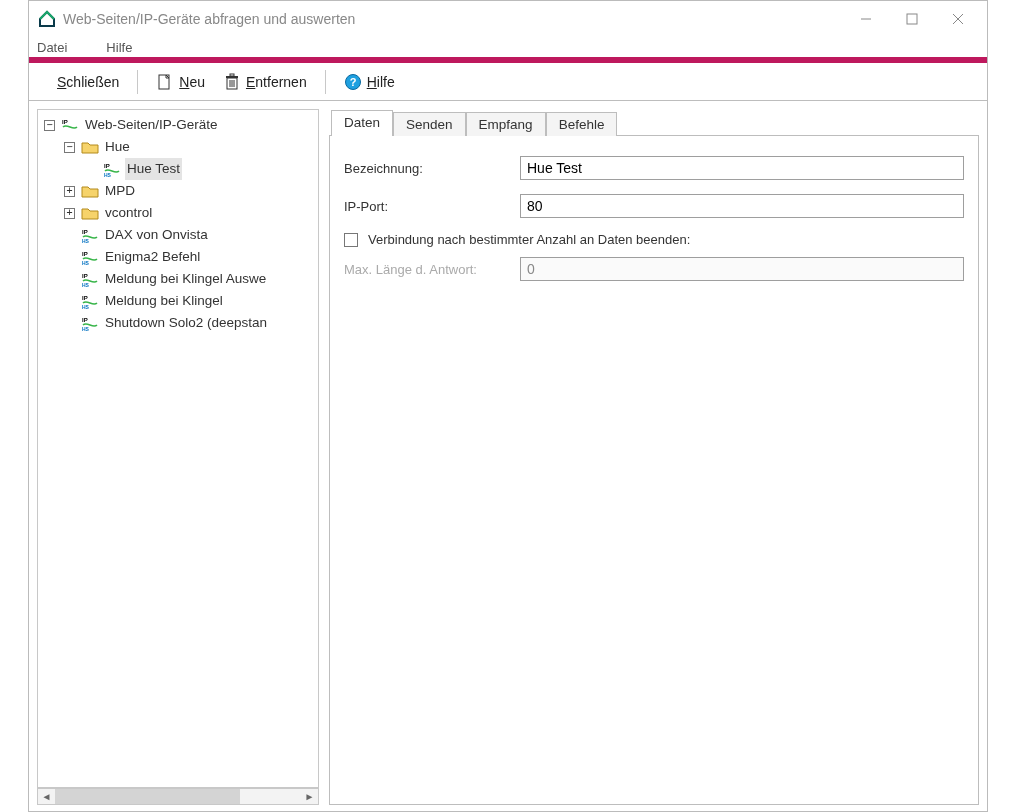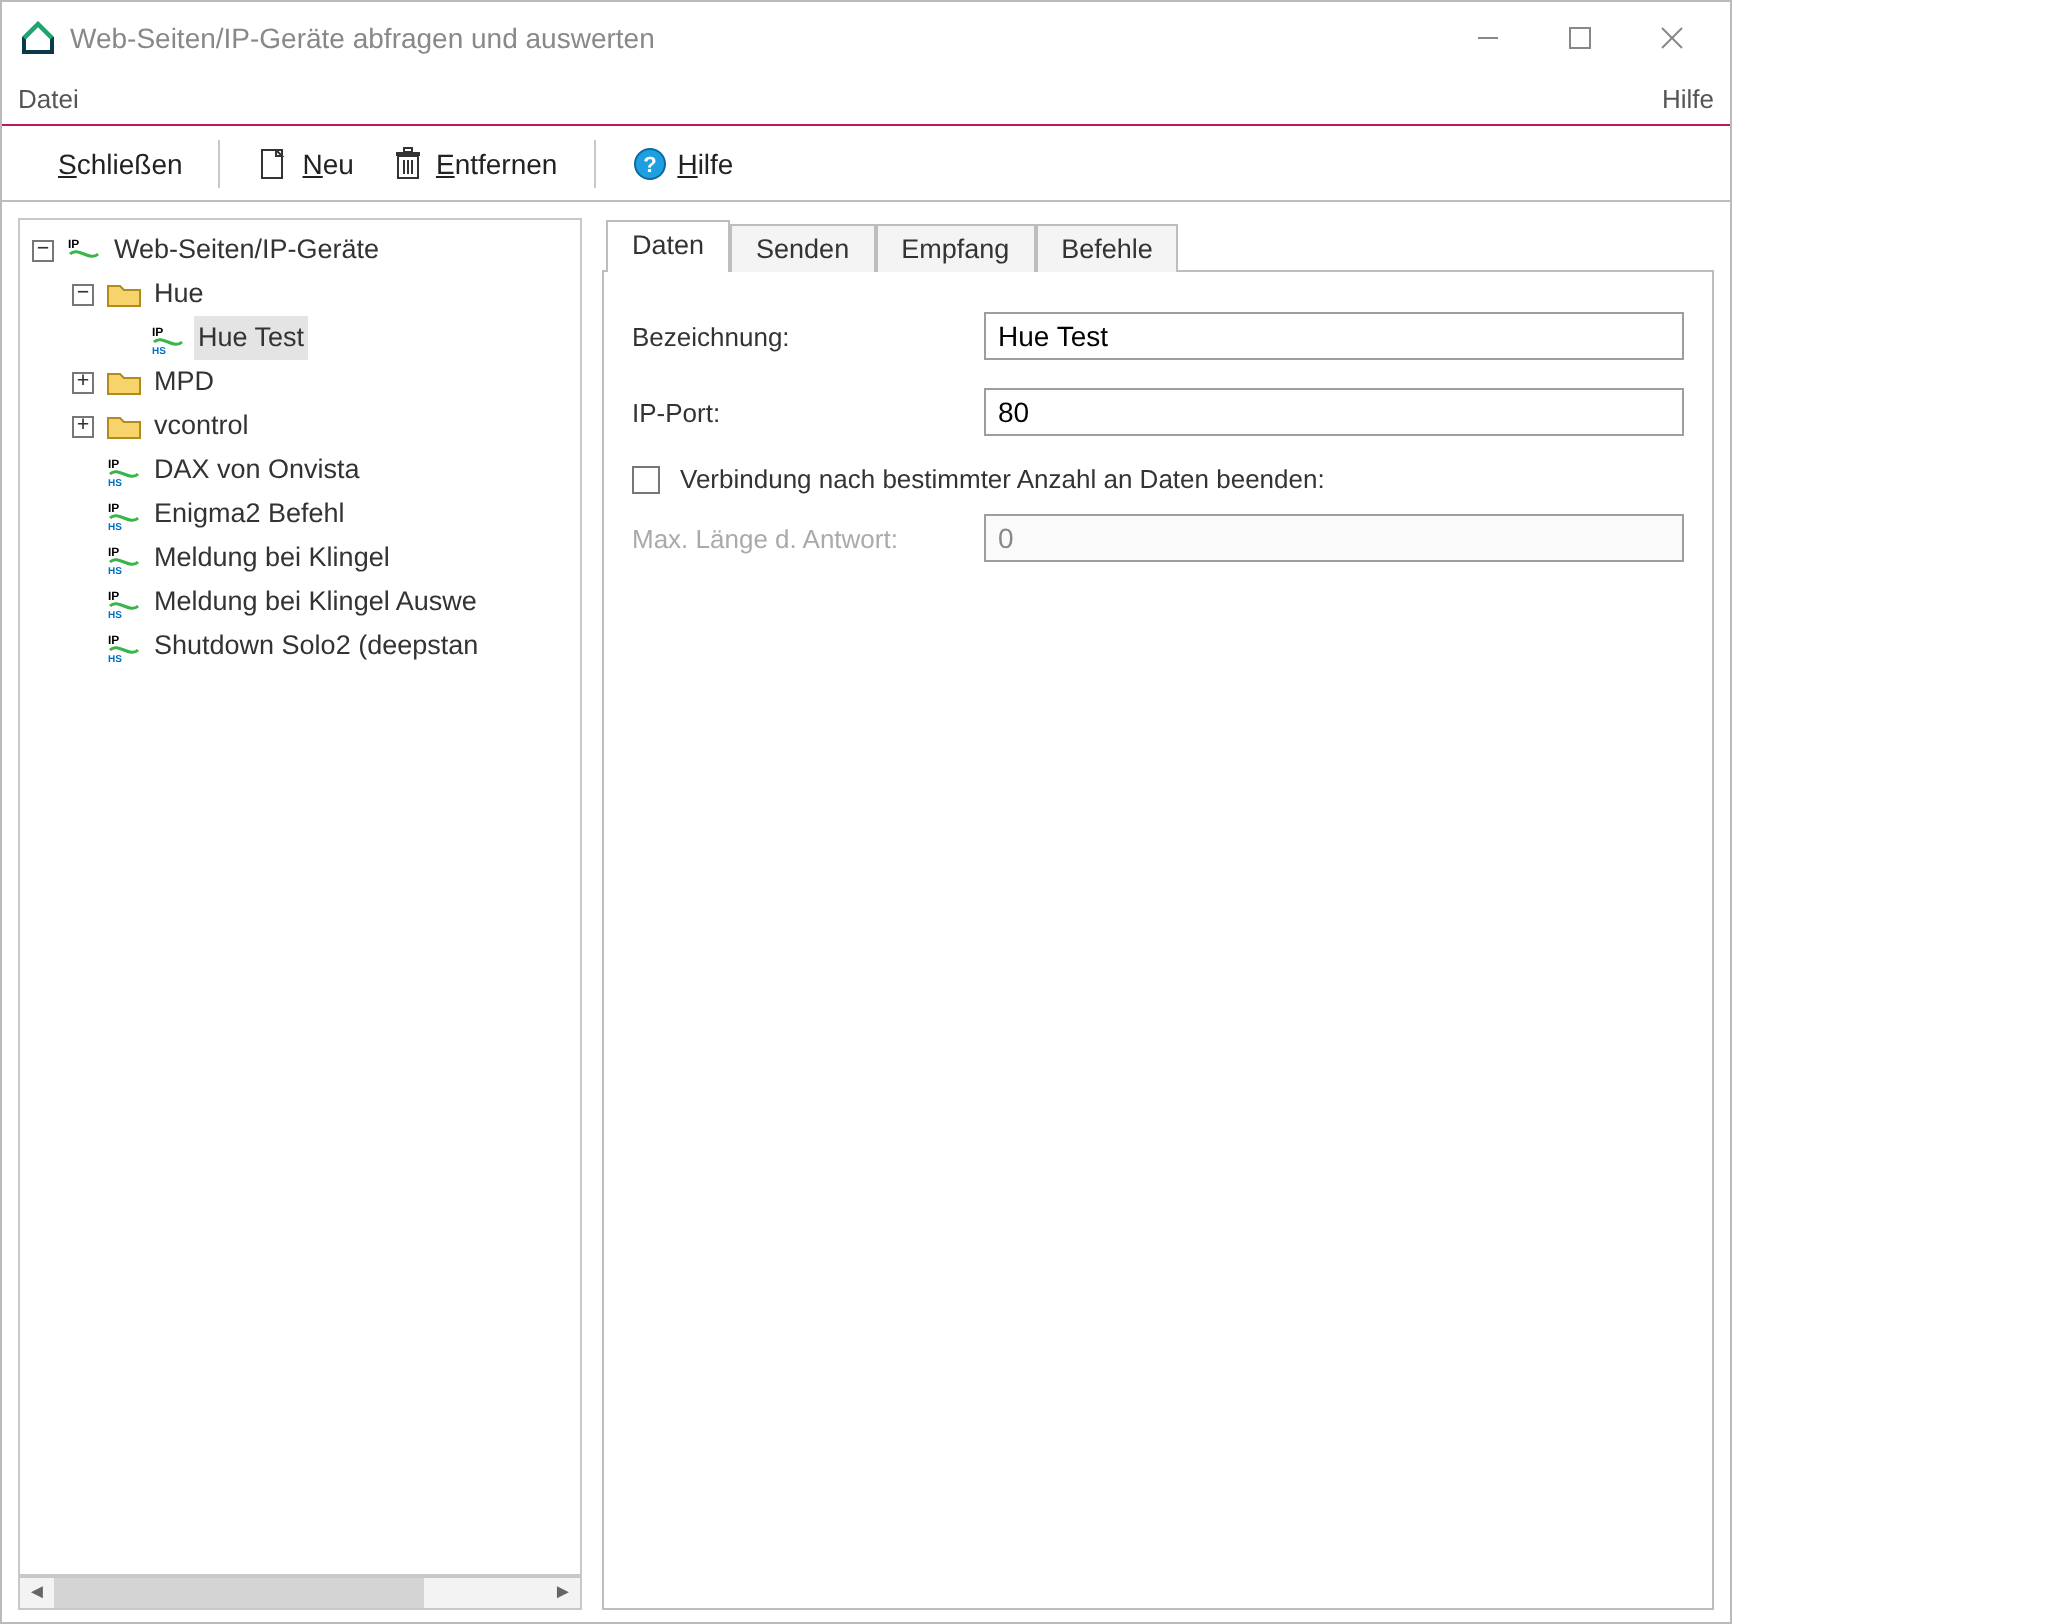--- a/index.html
+++ b/index.html
@@ -1,28 +1,28 @@
 <!DOCTYPE html>
 <html><head>
 <meta charset="utf-8">
 <style>
   * { box-sizing: border-box; }
   html, body { margin:0; padding:0; font-family: "Segoe UI", Tahoma, sans-serif; font-size:13px; color:#333; background:#fff; }
-  .window { width:866px; height:812px; border:1px solid #bbb; display:flex; flex-direction:column; background:#fff; }
+  .window { width:960px; height:812px; border:1px solid #bbb; display:flex; flex-direction:column; background:#fff;margin-left:28px; }
 
   
   .titlebar { height:36px; display:flex; align-items:center; justify-content:space-between; padding:0 6px; color:#888; }
   .titlebar .title-left { display:flex; align-items:center; gap:6px; padding-left:2px; }
   .titlebar .app-icon { width:20px; height:20px; display:inline-block; }
   .titlebar .title-text { font-size:14px; }
   .winbtns { display:flex; gap:0; }
   .winbtn { width:46px; height:30px; display:flex; align-items:center; justify-content:center; color:#888; font-size:14px; }
 
   
-  .menubar { height:26px; border-bottom:1px solid #be185d; display:flex; align-items:center; padding:0 8px; gap:8px; font-size:13px; color:#555;justify-content:space-between; }
+  .menubar { height:26px; border-bottom:6px solid #be185d; display:flex; align-items:center; padding:0 8px; gap:39px; font-size:13px; color:#555; }
   .menubar span { cursor:default; }
 
   
   .toolbar { height:38px; border-bottom:1px solid #bdbdbd; display:flex; align-items:center; padding:0 24px; gap:10px; font-size:14px; color:#222; }
   .toolbar .sep { width:1px; background:#c8c8c8; height:24px; margin:0 4px; }
   .tool { display:flex; align-items:center; gap:5px; padding:2px 4px; cursor:pointer; }
   .tool u { text-decoration: underline; }
   .tool-icon { width:18px; height:18px; display:inline-block; }
 
   
@@ -226,32 +226,32 @@
         </div>
         <div class="node indent1">
           <span class="toggle blank"></span>
           <span class="ip-icon">
             <svg width="18" height="16">
                 <text x="1" y="7" font-size="6" fill="#000" font-weight="bold">IP</text>
                 <path d="M2 10 C6 6,12 14,16 10" stroke="#39b54a" fill="none" stroke-width="1.5"></path>
                 <text x="1" y="16" font-size="5" fill="#0070c0" font-weight="bold">HS</text>
               </svg>
           </span>
+          <span class="label">Meldung bei Klingel Auswe</span>
+        </div>
+        <div class="node indent1">
+          <span class="toggle blank"></span>
+          <span class="ip-icon">
+            <svg width="18" height="16">
+                <text x="1" y="7" font-size="6" fill="#000" font-weight="bold">IP</text>
+                <path d="M2 10 C6 6,12 14,16 10" stroke="#39b54a" fill="none" stroke-width="1.5"></path>
+                <text x="1" y="16" font-size="5" fill="#0070c0" font-weight="bold">HS</text>
+              </svg>
+          </span>
           <span class="label">Meldung bei Klingel</span>
-        </div>
-        <div class="node indent1">
-          <span class="toggle blank"></span>
-          <span class="ip-icon">
-            <svg width="18" height="16">
-                <text x="1" y="7" font-size="6" fill="#000" font-weight="bold">IP</text>
-                <path d="M2 10 C6 6,12 14,16 10" stroke="#39b54a" fill="none" stroke-width="1.5"></path>
-                <text x="1" y="16" font-size="5" fill="#0070c0" font-weight="bold">HS</text>
-              </svg>
-          </span>
-          <span class="label">Meldung bei Klingel Auswe</span>
         </div>
         <div class="node indent1">
           <span class="toggle blank"></span>
           <span class="ip-icon">
             <svg width="18" height="16">
                 <text x="1" y="7" font-size="6" fill="#000" font-weight="bold">IP</text>
                 <path d="M2 10 C6 6,12 14,16 10" stroke="#39b54a" fill="none" stroke-width="1.5"></path>
                 <text x="1" y="16" font-size="5" fill="#0070c0" font-weight="bold">HS</text>
               </svg>
           </span>

